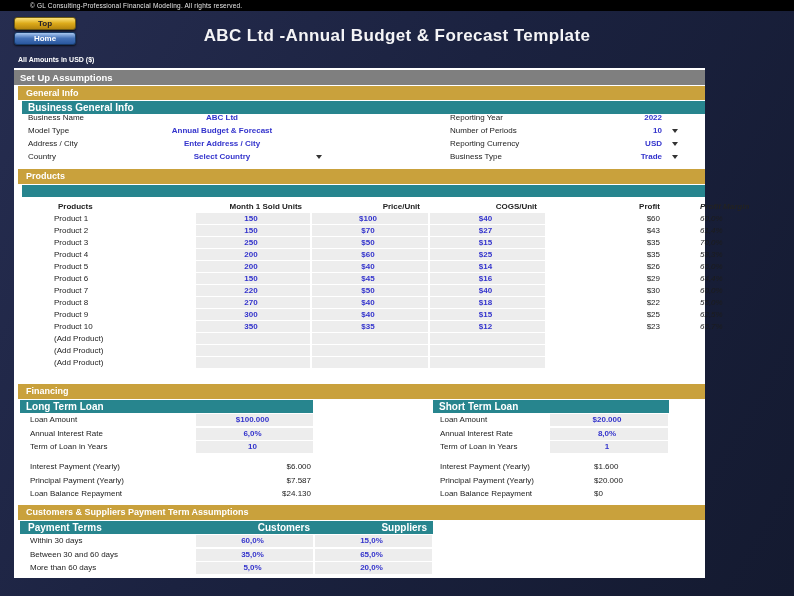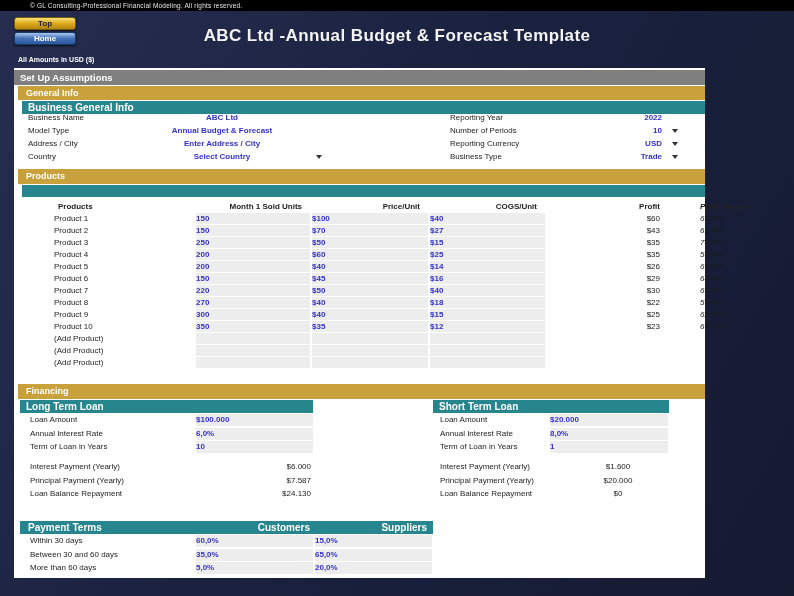--- a/index.html
+++ b/index.html
@@ -69,21 +69,21 @@
   .st-outputs { top:393px; }
   .pay-rows { top:467px; }
   .row13 { position:relative; height:13px; }
   .row12 { position:relative; height:12px; }
   .row135 { position:relative; height:13.5px; }
   .cell { position:absolute; top:0; font-size:8px; line-height:12px; color:#1c1c1c; white-space:nowrap; }
   .b { font-weight:700; color:#222; }
   .blue { color:#3333cc; font-weight:600; }
   .ibox {
     position:absolute; top:0; height:11px; background:#ededed;
-    font-size:8px; line-height:11px; text-align:left; padding-right:4px;
+    font-size:8px; line-height:11px; text-align:center; padding-right:4px;
     color:#3333cc; font-weight:600; white-space:nowrap;
   }
   .ibox12 { height:12px; line-height:12px; }
   .dd {
     position:absolute; top:4px; width:0; height:0;
     border-left:3.5px solid transparent; border-right:3.5px solid transparent;
     border-top:4.5px solid #333;
   }
   
   .gi-ll { left:14px; } .gi-lv { left:120px; width:176px; text-align:center; }
@@ -98,21 +98,21 @@
   .p-cogs  { left:416px; width:115px; }
   .p-profit { left:546px; width:100px; text-align:right; }
   .p-margin { left:686px; width:120px; text-align:left;font-style:italic; }
   .ph-units { left:178px; width:114px; text-align:right; padding-right:4px; }
   .ph-price { left:294px; width:116px; text-align:right; padding-right:4px; }
   .ph-cogs  { left:412px; width:115px; text-align:right; padding-right:4px; }
   
   .lt-lbl { left:16px; } .lt-box { left:182px; width:117px; }
   .lt-out { left:197px; width:100px; text-align:right; }
   .st-lbl { left:426px; } .st-box { left:536px; width:118px; }
-  .st-out { left:554px; width:100px; text-align:center; }
+  .st-out { left:580px; width:100px; text-align:left; }
   
   .pt-lbl { left:16px; }
   .pt-cust { left:182px; width:117px; }
   .pt-supp { left:301px; width:117px; }
   .pth-terms { position:absolute; left:8px; top:0; }
   .pth-cust { position:absolute; left:190px; width:100px; top:0; text-align:right; }
   .pth-supp { position:absolute; left:307px; width:100px; top:0; text-align:right; }
 </style>
 </head>
 <body>
@@ -374,20 +374,21 @@
           <span class="cell st-lbl">Principal Payment (Yearly)</span>
           <span class="cell st-out">$20.000</span>
         </div>
 
         <div class="row135">
           <span class="cell st-lbl">Loan Balance Repayment</span>
           <span class="cell st-out">$0</span>
         </div>
       </div>
 
+    <div class="bar-gold g-payterms">Customers &amp; Suppliers Payment Term Assumptions</div>
     <div class="bar-teal t-payhead">
       <span class="pth-terms">Payment Terms</span>
       <span class="pth-cust">Customers</span>
       <span class="pth-supp">Suppliers</span>
     </div>
 
     <div class="abs-host pay-rows">
 
         <div class="row135">
           <span class="cell pt-lbl">Within 30 days</span>

